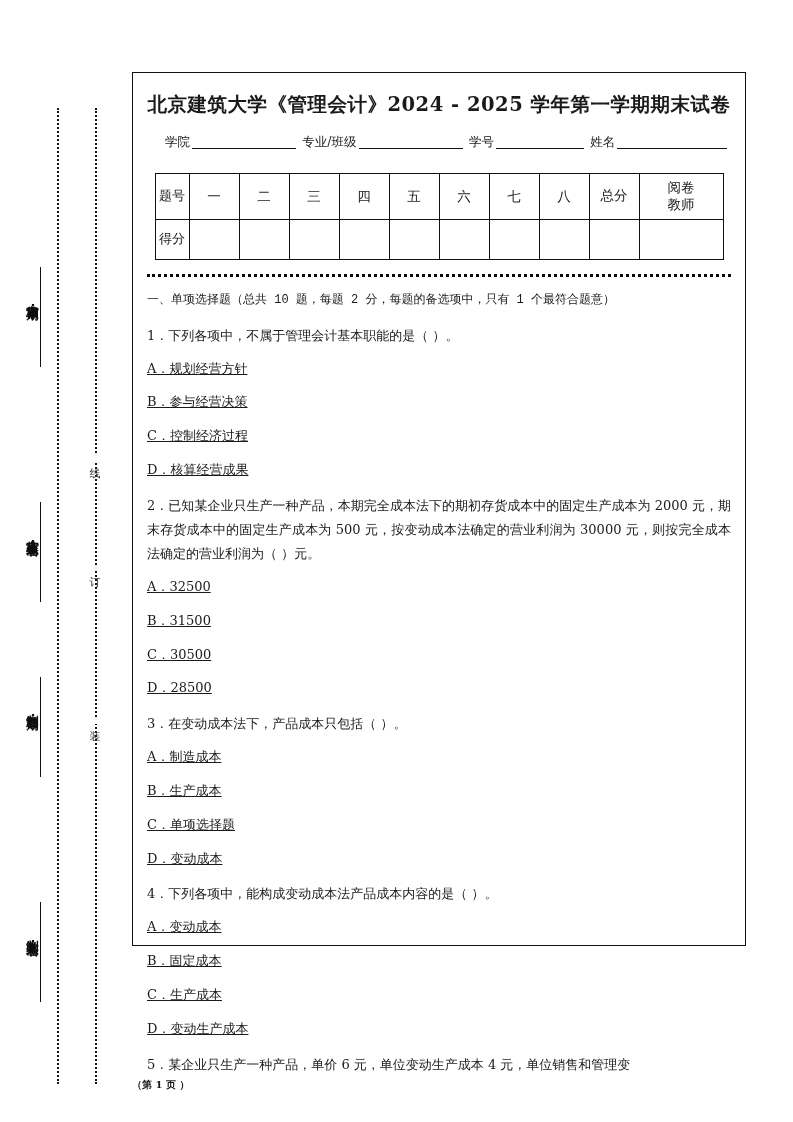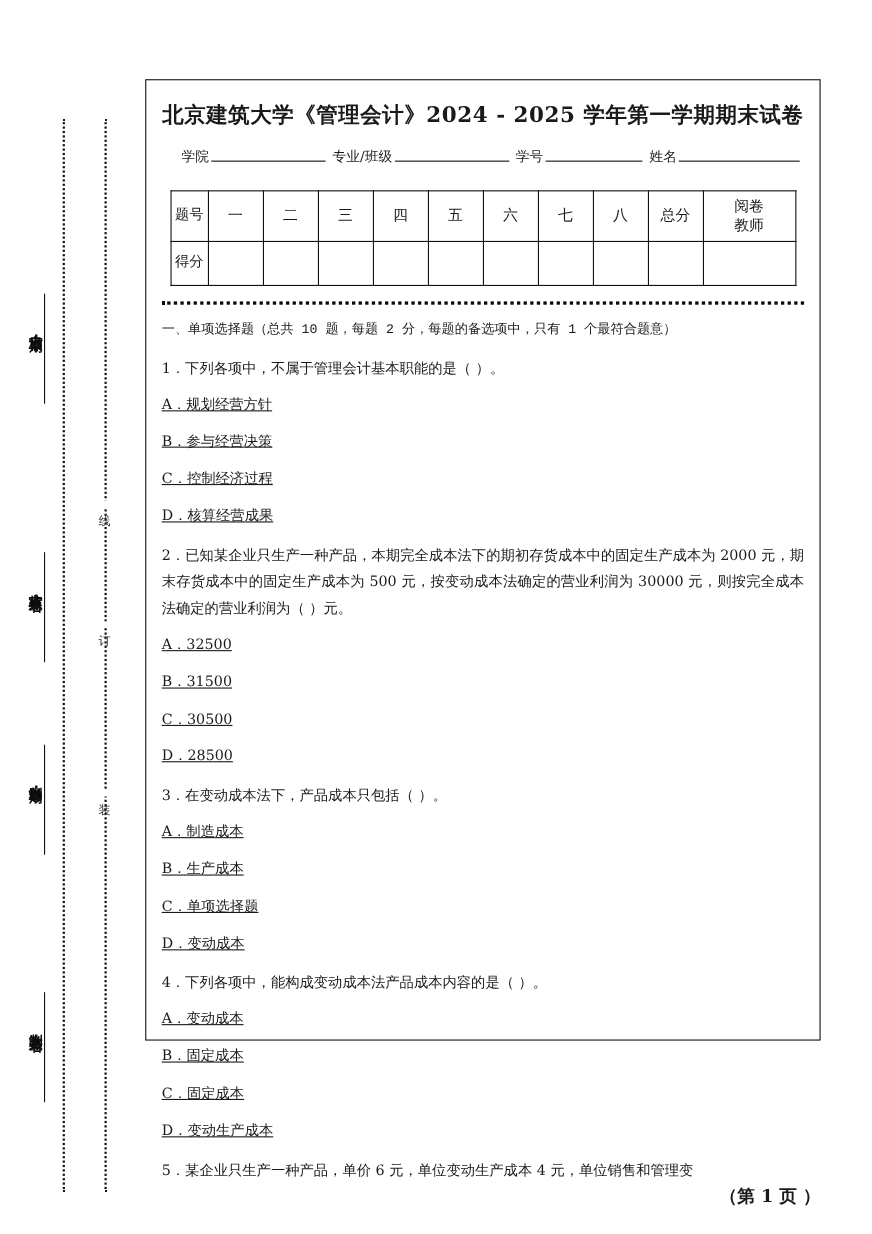--- a/index.html
+++ b/index.html
@@ -80,21 +80,21 @@
     font-size: 19.5px;
     font-weight: bold;
     letter-spacing: 0.5px;
     margin: 18px 0 0 0;
     white-space: nowrap;
     font-family: "DejaVu Serif", "Liberation Serif", serif;
   }
 
   #info-line {
     display: flex;
-    align-items: flex-start;
+    align-items: center;
     margin: 16px 4px 0 18px;
     font-size: 12.5px;
   }
   #info-line .fld-label { white-space: nowrap; padding-right: 2px; }
   #info-line .fld-blank {
     border-bottom: 1.3px solid #111;
     height: 13px;
     margin-right: 6px;
   }
   .blank-a { width: 118px; }
@@ -159,22 +159,22 @@
     text-decoration: underline;
   }
   .q-block { margin-bottom: 4px; }
 
   
   #page-footer {
     position: absolute;
     left: 132px;
     top: 1078px;
     width: 614px;
-    text-align: right;
-    font-size: 16px;
+    text-align: left;
+    font-size: 10px;
     font-weight: bold;
     font-family: "DejaVu Serif", "Liberation Serif", serif;
   }
 </style>
 </head>
 <body>
 
 <div id="margin-strip">
   <div class="dotline a"></div>
   <div class="dotline b"></div>
@@ -271,21 +271,21 @@
       <div class="q-choice">A．制造成本</div>
       <div class="q-choice">B．生产成本</div>
       <div class="q-choice">C．单项选择题</div>
       <div class="q-choice">D．变动成本</div>
     </div>
 
     <div class="q-block">
       <div class="q-stem">4．下列各项中，能构成变动成本法产品成本内容的是（   ）。</div>
       <div class="q-choice">A．变动成本</div>
       <div class="q-choice">B．固定成本</div>
-      <div class="q-choice">C．固定成本</div>
+      <div class="q-choice">C．生产成本</div>
       <div class="q-choice">D．变动生产成本</div>
     </div>
 
     <div class="q-block">
       <div class="q-stem">5．某企业只生产一种产品，单价 6 元，单位变动生产成本 4 元，单位销售和管理变</div>
     </div>
 
   </div>
 </div>
 

